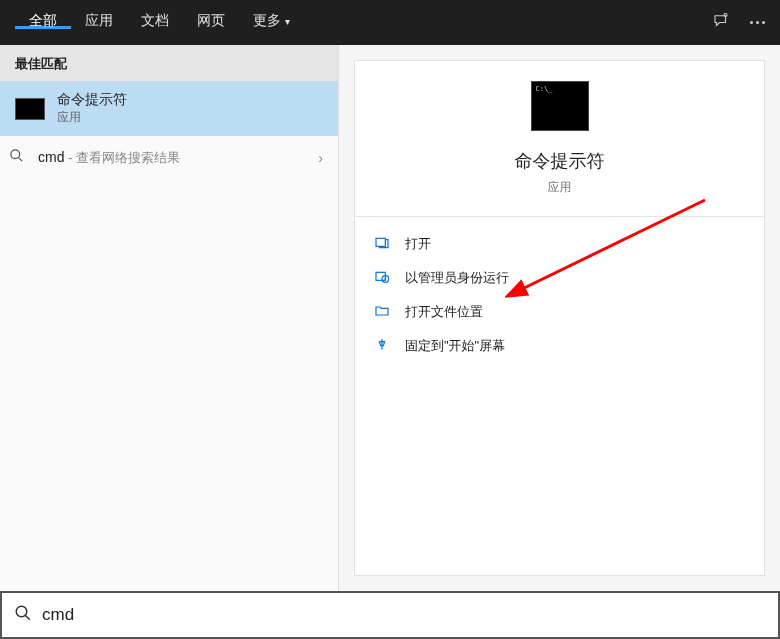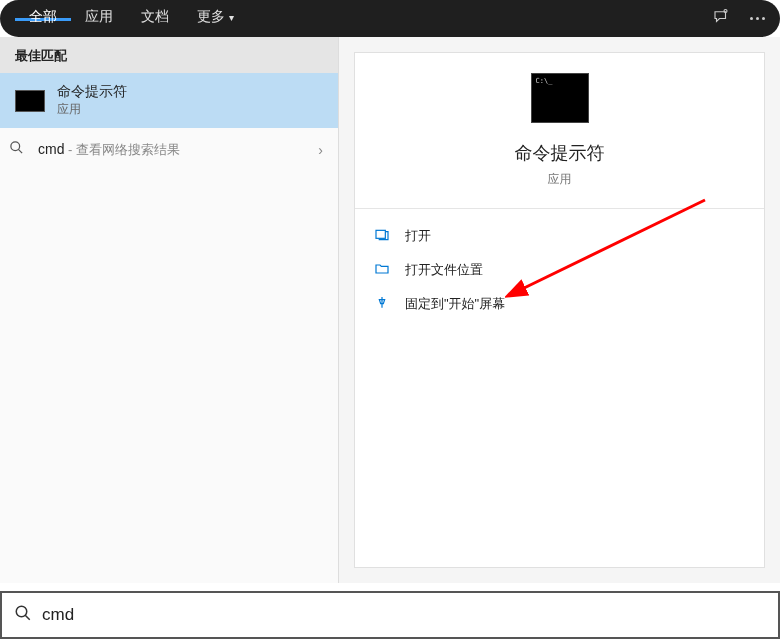--- a/index.html
+++ b/index.html
@@ -1,25 +1,24 @@
 <!DOCTYPE html>
 <html><head>
   <meta charset="utf-8">
   <style>
     * { margin: 0; padding: 0; box-sizing: border-box; font-family: "Microsoft YaHei", "Segoe UI", sans-serif; }
     body { width: 780px; height: 639px; background: #fff; position: relative; overflow: hidden; }
 
     .header {
-      height: 37px;
+      height: 45px;
       background: #1f1f1f;
       display: flex;
       align-items: center;
       padding: 16px 15px;
       justify-content: space-between;
-      border-radius: 21px;
     }
     .tabs { display: flex; gap: 0; height: 100%; }
     .tab {
       color: #e0e0e0;
       font-size: 14px;
       padding: 0 14px;
       display: flex;
       align-items: center;
       border-bottom: 3px solid transparent;
       cursor: pointer;
@@ -148,20 +147,21 @@
     .dots span { width: 3px; height: 3px; background: #ccc; border-radius: 50%; }
   </style>
 </head>
 <body>
 
 <div class="header">
   <div class="tabs">
     <div class="tab active">全部</div>
     <div class="tab">应用</div>
     <div class="tab">文档</div>
+    <div class="tab">网页</div>
     <div class="tab"><span>更多</span>&nbsp;<span style="font-size:10px;">▾</span></div>
   </div>
   <div class="header-right">
     <span class="header-icon">
       <svg width="18" height="18" viewBox="0 0 24 24" fill="none" stroke="#ccc" stroke-width="1.5">
           <path d="M4 5h14v9H10l-4 4v-4H4z"></path>
           <circle cx="18" cy="4" r="2"></circle>
         </svg>
     </span>
     <span class="header-icon">
@@ -209,20 +209,30 @@
               <svg width="16" height="16" viewBox="0 0 24 24" fill="none" stroke="#0078d4" stroke-width="1.8">
                 <rect x="3" y="5" width="14" height="12"></rect>
                 <path d="M17 7h4v12H7"></path>
               </svg>
             </span>
           <span>打开</span>
         </div>
         <div class="action-item">
           <span class="action-icon">
               <svg width="16" height="16" viewBox="0 0 24 24" fill="none" stroke="#0078d4" stroke-width="1.8">
+                <rect x="3" y="5" width="14" height="12"></rect>
+                <circle cx="17" cy="15" r="5"></circle>
+                <path d="M17 13v4"></path>
+              </svg>
+            </span>
+          <span>以管理员身份运行</span>
+        </div>
+        <div class="action-item">
+          <span class="action-icon">
+              <svg width="16" height="16" viewBox="0 0 24 24" fill="none" stroke="#0078d4" stroke-width="1.8">
                 <path d="M3 6h6l2 2h10v10H3z"></path>
               </svg>
             </span>
           <span>打开文件位置</span>
         </div>
         <div class="action-item">
           <span class="action-icon">
               <svg width="16" height="16" viewBox="0 0 24 24" fill="none" stroke="#0078d4" stroke-width="1.8">
                 <path d="M12 3v10M8 7h8l-2 6H10z M12 13v6"></path>
               </svg>

